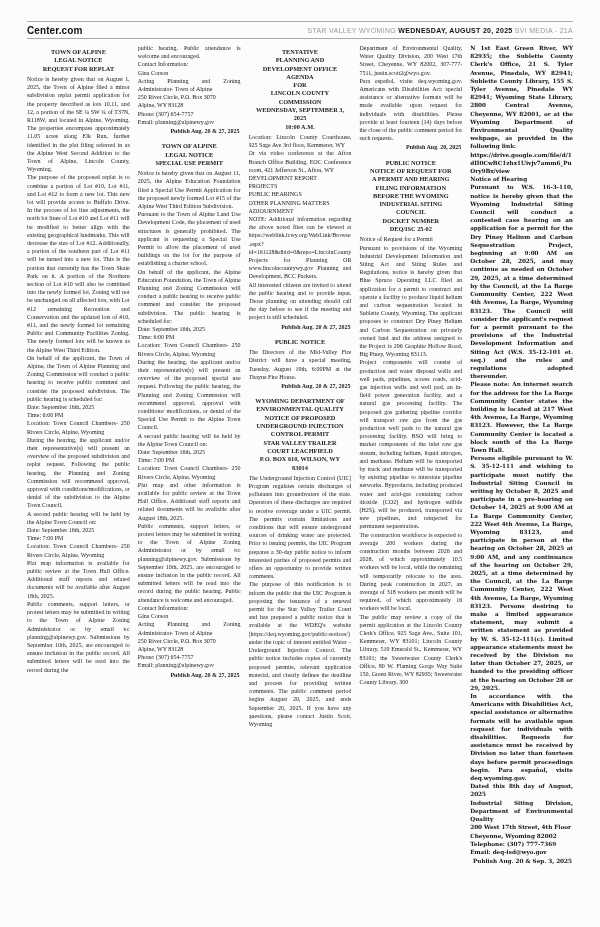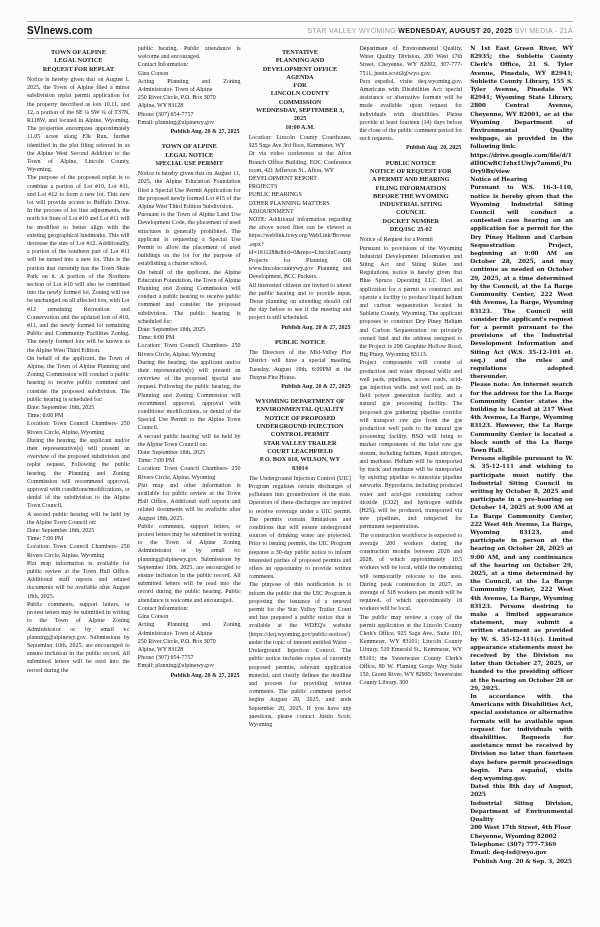--- a/index.html
+++ b/index.html
@@ -31,21 +31,21 @@
   }
   .col .h:first-child { margin-top:4px; }
   .p { margin:0; overflow-wrap:break-word; word-break:break-word; }
   .pub { font-weight:bold; text-align:right; margin:1px 1px 2px 0; }
 </style>
 </head>
 <body>
 
 <div class="page">
   <div class="masthead">
-    <span class="site">SVInews.com</span>
+    <span class="site">Center.com</span>
     <span class="issue"><span>STAR VALLEY WYOMING </span><span class="strong">WEDNESDAY, AUGUST 20, 2025</span><span> SVI MEDIA - 21A</span></span>
   </div>
   <div class="cols">
       <div class="col">
         <div class="h">TOWN OF ALPINE
 LEGAL NOTICE
 REQUEST FOR REPLAT</div>
         <div class="p">Notice is hereby given that on August 1, 2025, the Town of Alpine filed a minor subdivision replat permit application for the property described as lots 10,11, and 12, a portion of the SE ¼ SW ¼ of T37N, R118W, and located in Alpine, Wyoming. The properties encompass approximately 11.05 acres along Elk Run, further identified in the plat filing referred in as the Alpine West Second Addition to the Town of Alpine, Lincoln County, Wyoming.</div>
         <div class="p">The purpose of the proposed replat is to combine a portion of Lot #10, Lot #11, and Lot #12 to form a new lot. This new lot will provide access to Buffalo Drive. In the process of lot line adjustments, the north lot lines of Lot #10 and Lot #11 will be modified to better align with the existing geographical landmarks. This will decrease the size of Lot #12. Additionally, a portion of the southern part of Lot #11 will be turned into a new lot. This is the portion that currently has the Town Skate Park on it.  A portion of the Northern section of Lot #10 will also be combined into the newly formed lot. Zoning will not be unchanged on all affected lots, with Lot #12 remaining Recreation and Conservation and the updated lots of #10, #11, and the newly formed lot remaining Public and Community Facilities Zoning. The newly formed lots will be known as the Alpine West Third Edition.</div>
         <div class="p">On behalf of the applicant, the Town of Alpine, the Town of Alpine Planning and Zoning Commission will conduct a public hearing to receive public comment and consider the proposed subdivision. The public hearing is scheduled for:</div>

